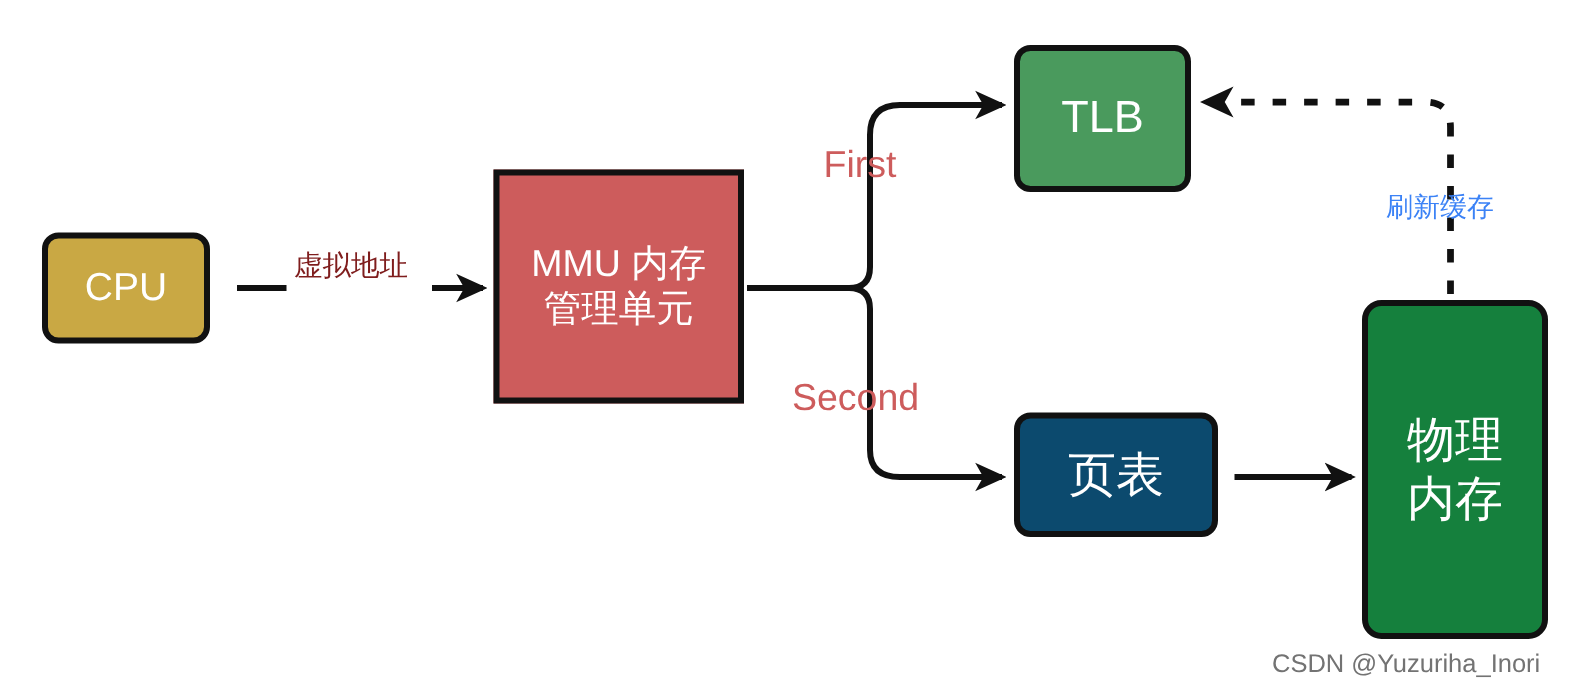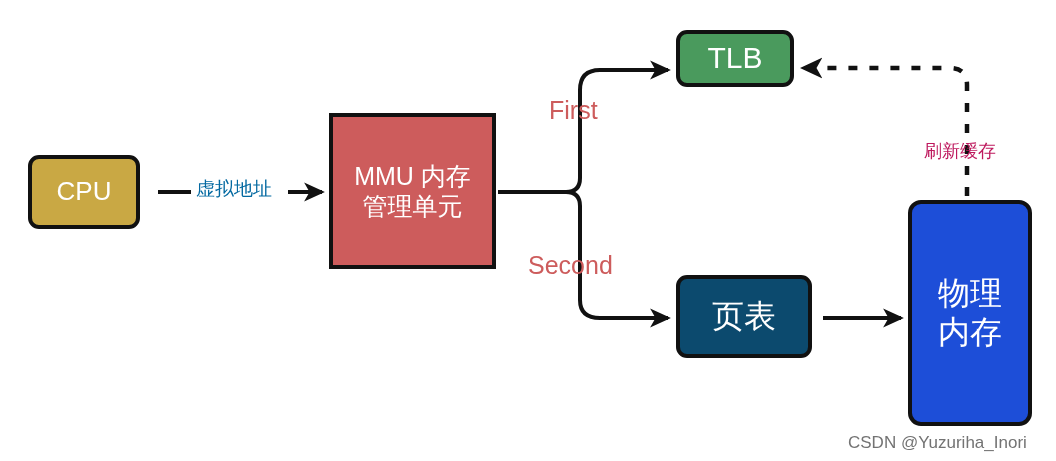--- a/index.html
+++ b/index.html
@@ -41,62 +41,62 @@
     border-radius: 11px;
     font-size: 26px;
   }
   .node-mmu {
     left: 329px; top: 113px; width: 167px; height: 156px;
     background: #cd5c5c;
     border-radius: 0px;
     font-size: 25px;
   }
   .node-tlb {
-    left: 676px; top: 30px; width: 118px; height: 57px;
+    left: 676px; top: 30px; width: 118px; height: 98px;
     background: #4a9a5d;
     border-radius: 11px;
     font-size: 30px;
   }
   .node-pagetable {
     left: 676px; top: 275px; width: 136px; height: 83px;
     background: #0c4a6e;
     border-radius: 11px;
     font-size: 32px;
   }
   .node-physmem {
     left: 908px; top: 200px; width: 124px; height: 226px;
-    background: #1d4ed8;
+    background: #15803d;
     border-radius: 13px;
     font-size: 32px;
   }
   .edge-label {
     position: absolute;
     white-space: nowrap;
     z-index: 4;
     text-align: right;
   }
   .label-virtaddr {
-    left: 196px; top: 176px;
+    left: 196px; top: 164px;
     font-size: 19px;
-    color: #0369a1;
+    color: #7f1d1d;
   }
   .label-first {
     left: 549px; top: 96px;
     font-size: 25px;
     color: #cd5c5c;
   }
   .label-second {
     left: 528px; top: 251px;
     font-size: 25px;
     color: #cd5c5c;
   }
   .label-flush {
-    left: 924px; top: 139px;
+    left: 924px; top: 126px;
     font-size: 18px;
-    color: #be185d;
+    color: #3b82f6;
   }
   .watermark {
     position: absolute;
     left: 848px; top: 433px;
     font-size: 17px;
     color: #737373;
     white-space: nowrap;
     z-index: 5;
   }
 </style>

